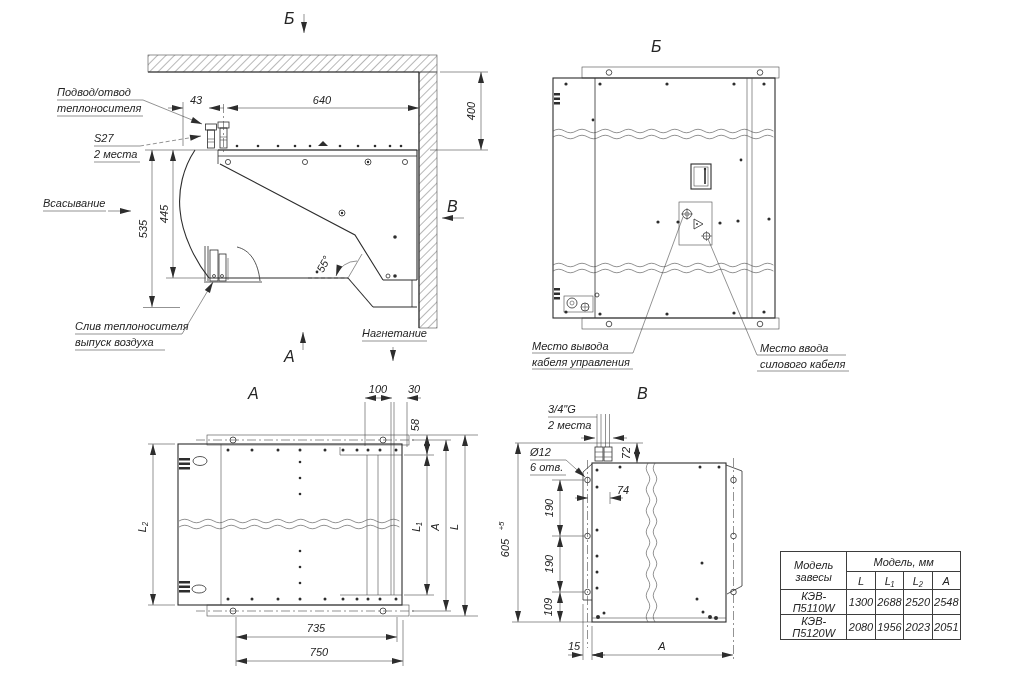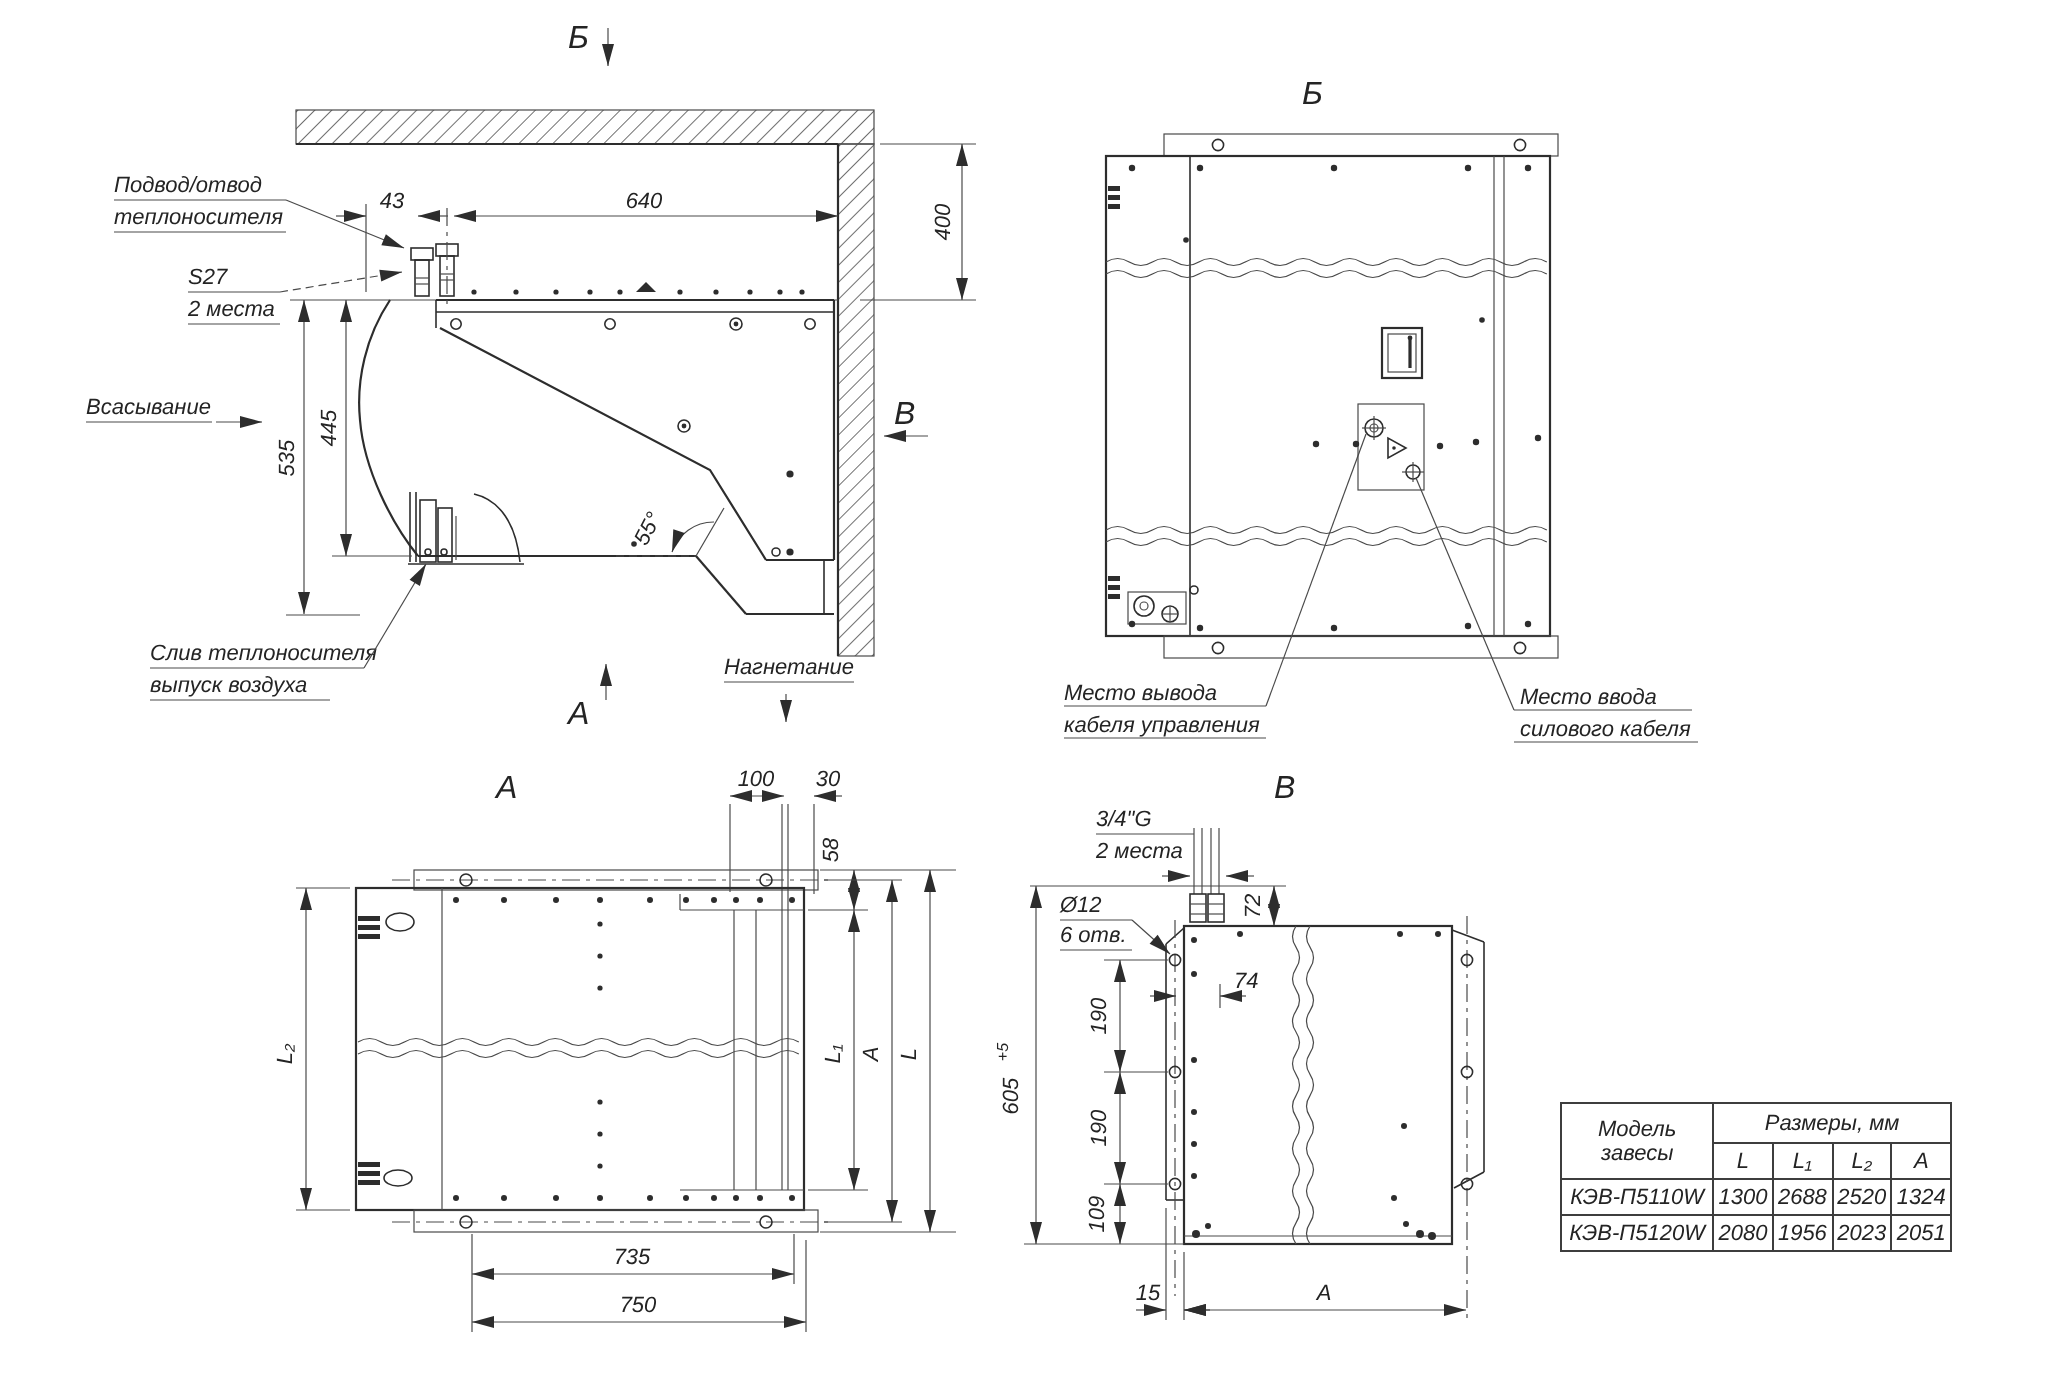--- a/index.html
+++ b/index.html
@@ -14,21 +14,21 @@
   .dim2{marker-start:url(#mS);marker-end:url(#mE);}
   .arrE{marker-end:url(#mE);}
   .dot{fill:#2d2d2d;stroke:none;}
   .oc{fill:none;stroke:#2d2d2d;stroke-width:0.8;}
   text{fill:#242424;font-style:italic;}
   .t-dim{font-size:11px;}
   .t-call{font-size:11px;}
   .t-title{font-size:16px;}
   .t-sup{font-size:8px;}
   
-  #dim-table{position:absolute;left:780px;top:551px;width:196px;border-collapse:collapse;
+  #dim-table{position:absolute;left:780px;top:551px;width:181px;border-collapse:collapse;
              font-size:11px;font-style:italic;color:#242424;}
   #dim-table td{border:1px solid #3d3d3d;text-align:center;padding:0;height:17px;}
   #dim-table td.mdl{width:85px;}
   #dim-table td.num{width:30px;}
   #dim-table tr.h1 td{height:19px;}
 </style>
 </head>
 <body>
 
 <div id="stage">
@@ -561,34 +561,34 @@
     <line class="tl dim2" x1="592" y1="655" x2="733" y2="655"></line>
     <text class="t-dim" x="662" y="650" text-anchor="middle">А</text>
   </g>
 </g>
 </svg>
 
 <table id="dim-table">
   <tbody>
         <tr class="h1">
     <td class="mdl" rowspan="2">Модель завесы</td>
-    <td colspan="4">Размеры, мм</td>
+    <td colspan="4">Модель, мм</td>
   </tr>
   <tr>
     <td class="num">L</td>
     <td class="num">L₁</td>
     <td class="num">L₂</td>
     <td class="num">А</td>
   </tr>
   <tr>
     <td class="mdl">КЭВ-П5110W</td>
     <td class="num">1300</td>
     <td class="num">2688</td>
     <td class="num">2520</td>
-    <td class="num">1324</td>
+    <td class="num">2548</td>
   </tr>
   <tr>
     <td class="mdl">КЭВ-П5120W</td>
     <td class="num">2080</td>
     <td class="num">1956</td>
     <td class="num">2023</td>
     <td class="num">2051</td>
   </tr>
 </tbody>
     </table>

